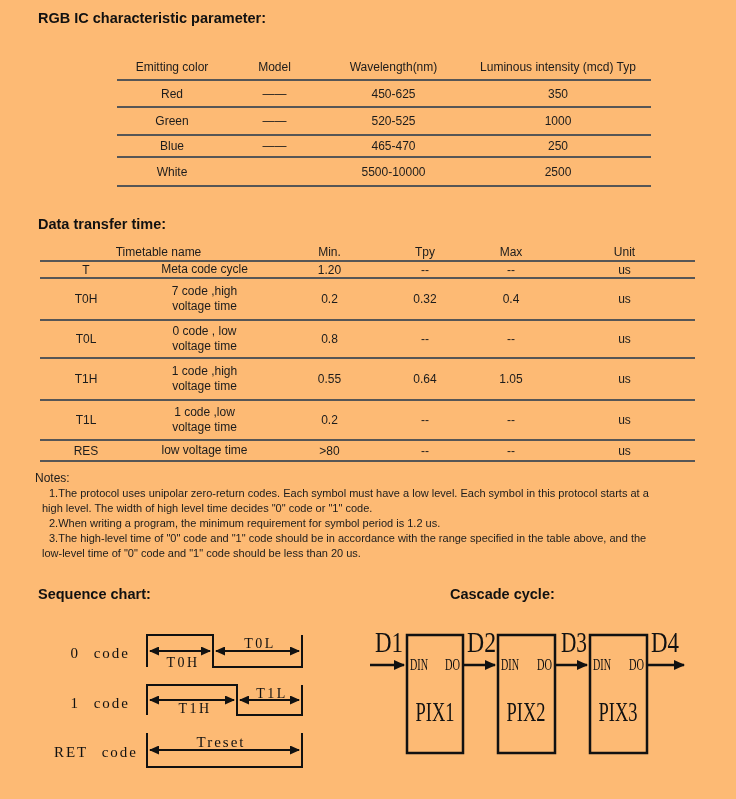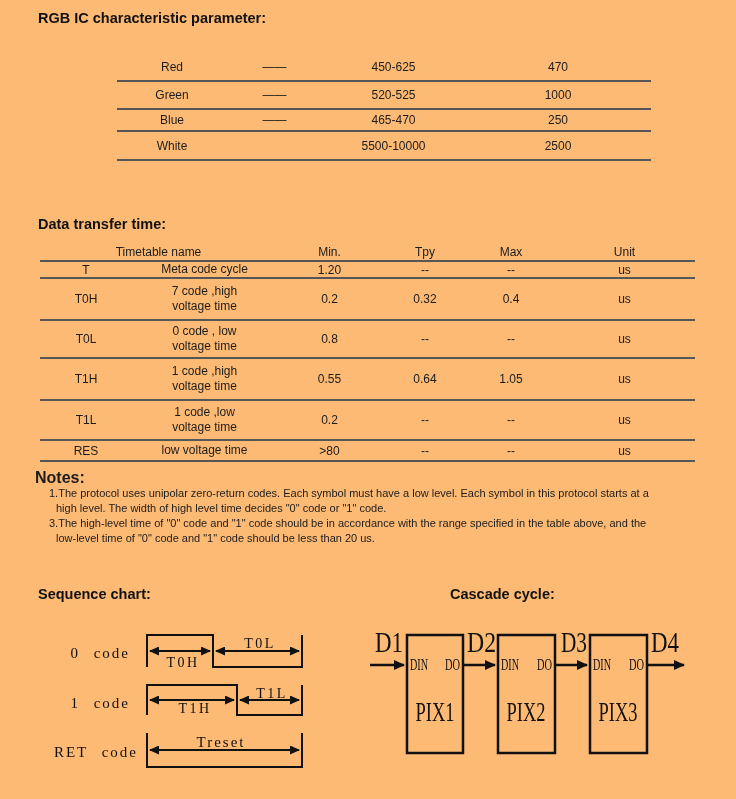--- a/index.html
+++ b/index.html
@@ -12,24 +12,24 @@
 
   table { position:absolute; border-collapse:collapse; table-layout:fixed; }
   td { text-align:center; vertical-align:middle; font-size:12px; padding:0; color:#1c1c1c; }
   tr.bb td { border-bottom:2px solid #565656; }
 
   #t1 { left:117px; top:54px; width:534px; }
   #t2 { left:40px;  top:244px; width:655px; }
   #t2 .nm div { line-height:15px; }
 
   #notes { position:absolute; left:35px; top:470px; }
-  #notes .lbl { font-size:16px; line-height:16px;font-weight:bold; }
+  #notes .lbl { font-size:12px; line-height:16px; }
   .nl { font-size:11px; line-height:15px; white-space:nowrap; }
   .i1 { margin-left:14px; }
-  .i2 { margin-left:21px; }
+  .i2 { margin-left:7px; }
 
   svg { position:absolute; overflow:visible; }
   #seq { left:0px;   top:620px; }
   #cas { left:360px; top:618px; }
   svg text { fill:#111; font-family:"Liberation Serif","DejaVu Serif",serif; }
   .wfl { font-size:15px; letter-spacing:2px; word-spacing:8px; }
   .seg { font-size:14px; letter-spacing:2.5px; }
   .tre { font-size:15px; letter-spacing:2px; }
   .cd  { font-size:30px; }
   .cp  { font-size:16px; }
@@ -50,25 +50,31 @@
   <div class="h" style="left:450px; top:586px;">Cascade cycle:</div>
 
   <table id="t1">
     <colgroup>
         <col style="width:110px">
         <col style="width:95px">
         <col style="width:143px">
         <col style="width:186px">
       </colgroup>
     <tbody>
+        <tr class="bb" style="height:26px">
+      <td>Emitting color</td>
+      <td>Model</td>
+      <td>Wavelength(nm)</td>
+      <td>Luminous intensity (mcd) Typ</td>
+    </tr>
     <tr class="bb" style="height:27px">
       <td>Red</td>
       <td>——</td>
       <td>450-625</td>
-      <td>470</td>
+      <td>350</td>
     </tr>
     <tr class="bb" style="height:28px">
       <td>Green</td>
       <td>——</td>
       <td>520-525</td>
       <td>1000</td>
     </tr>
     <tr class="bb" style="height:22px">
       <td>Blue</td>
       <td>——</td>
@@ -167,20 +173,21 @@
       <td>--</td>
       <td>us</td>
     </tr>
   </tbody>
     </table>
 
   <div id="notes">
     <div class="lbl">Notes:</div>
     <div class="nl i1">1.The protocol uses unipolar zero-return codes. Each symbol must have a low level. Each symbol in this protocol starts at a</div>
     <div class="nl i2">high level. The width of high level time decides "0" code or "1" code.</div>
+    <div class="nl i1">2.When writing a program, the minimum requirement for symbol period is 1.2 us.</div>
     <div class="nl i1">3.The high-level time of "0" code and "1" code should be in accordance with the range specified in the table above, and the</div>
     <div class="nl i2">low-level time of "0" code and "1" code should be less than 20 us.</div>
   </div>
 
   <svg id="seq" width="340" height="160" viewBox="0 620 340 160">
     <defs>
       <marker id="m1" markerUnits="userSpaceOnUse" markerWidth="10" markerHeight="9" refX="9" refY="4.5" orient="auto-start-reverse">
         <path d="M0,0 L10,4.5 L0,9 z" fill="#111"></path>
       </marker>
     </defs>

